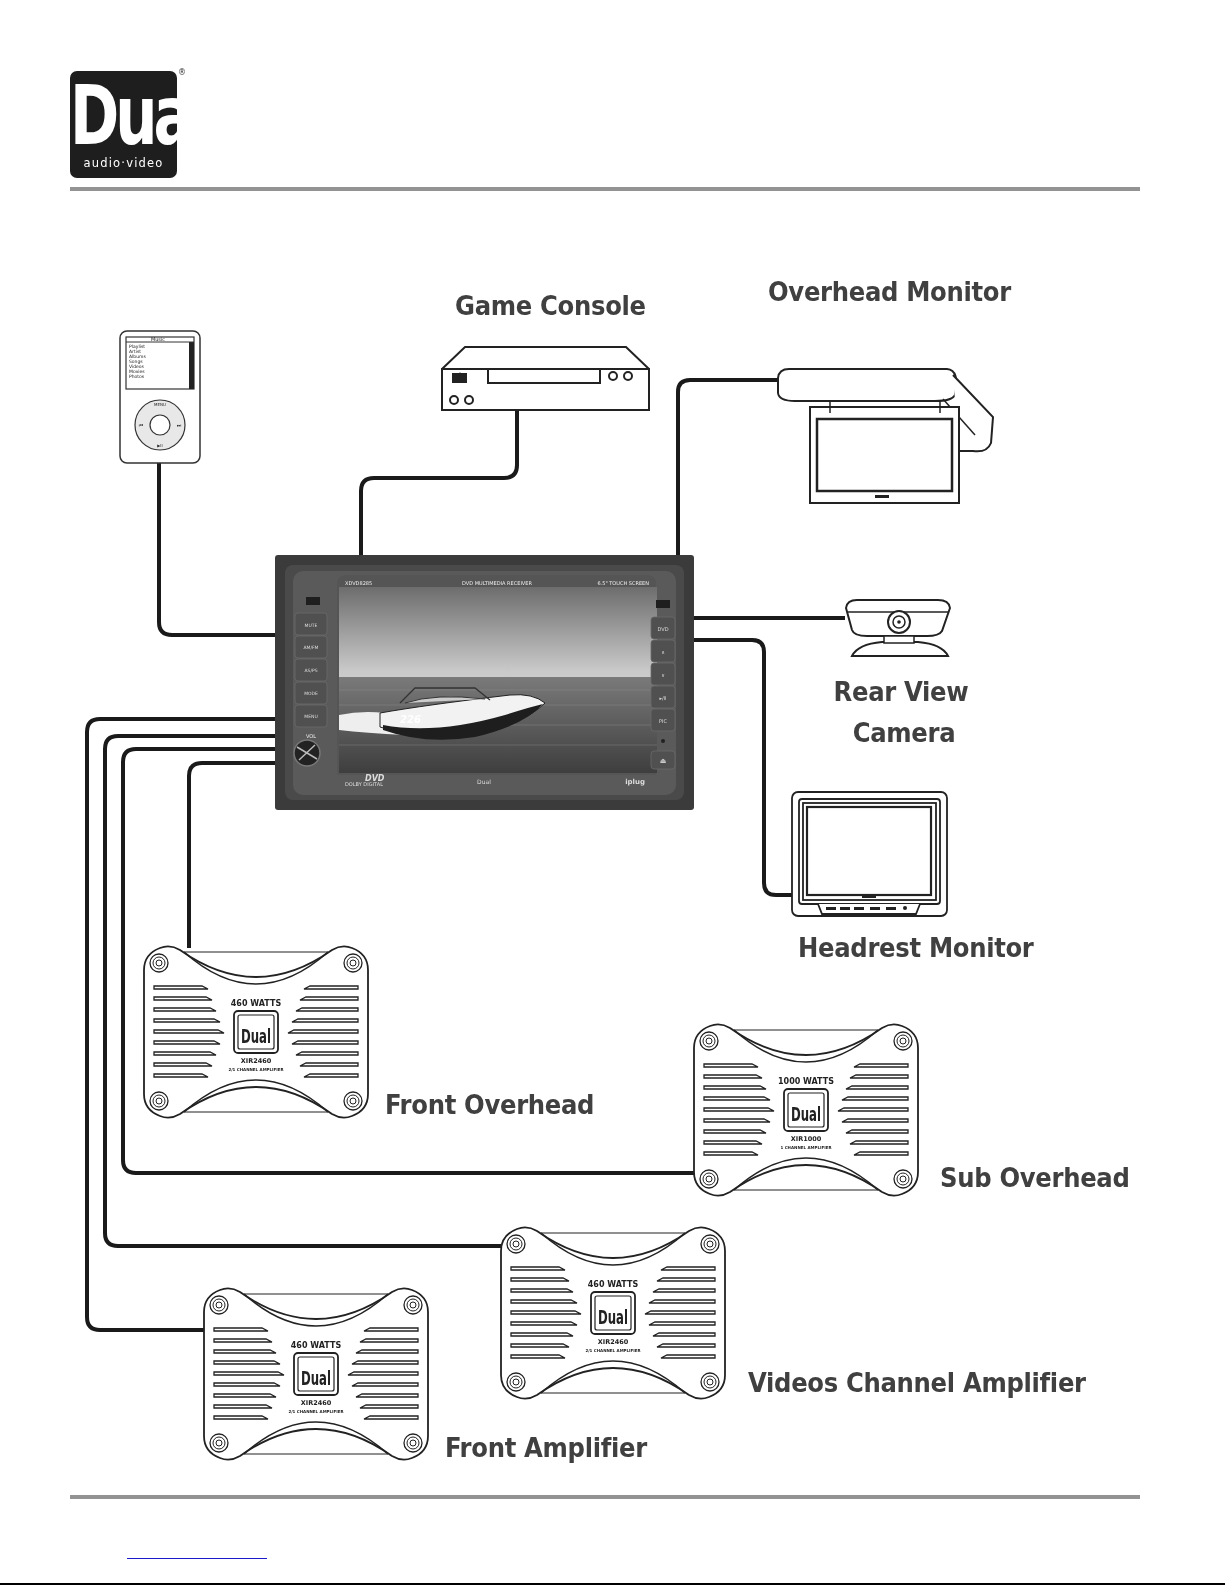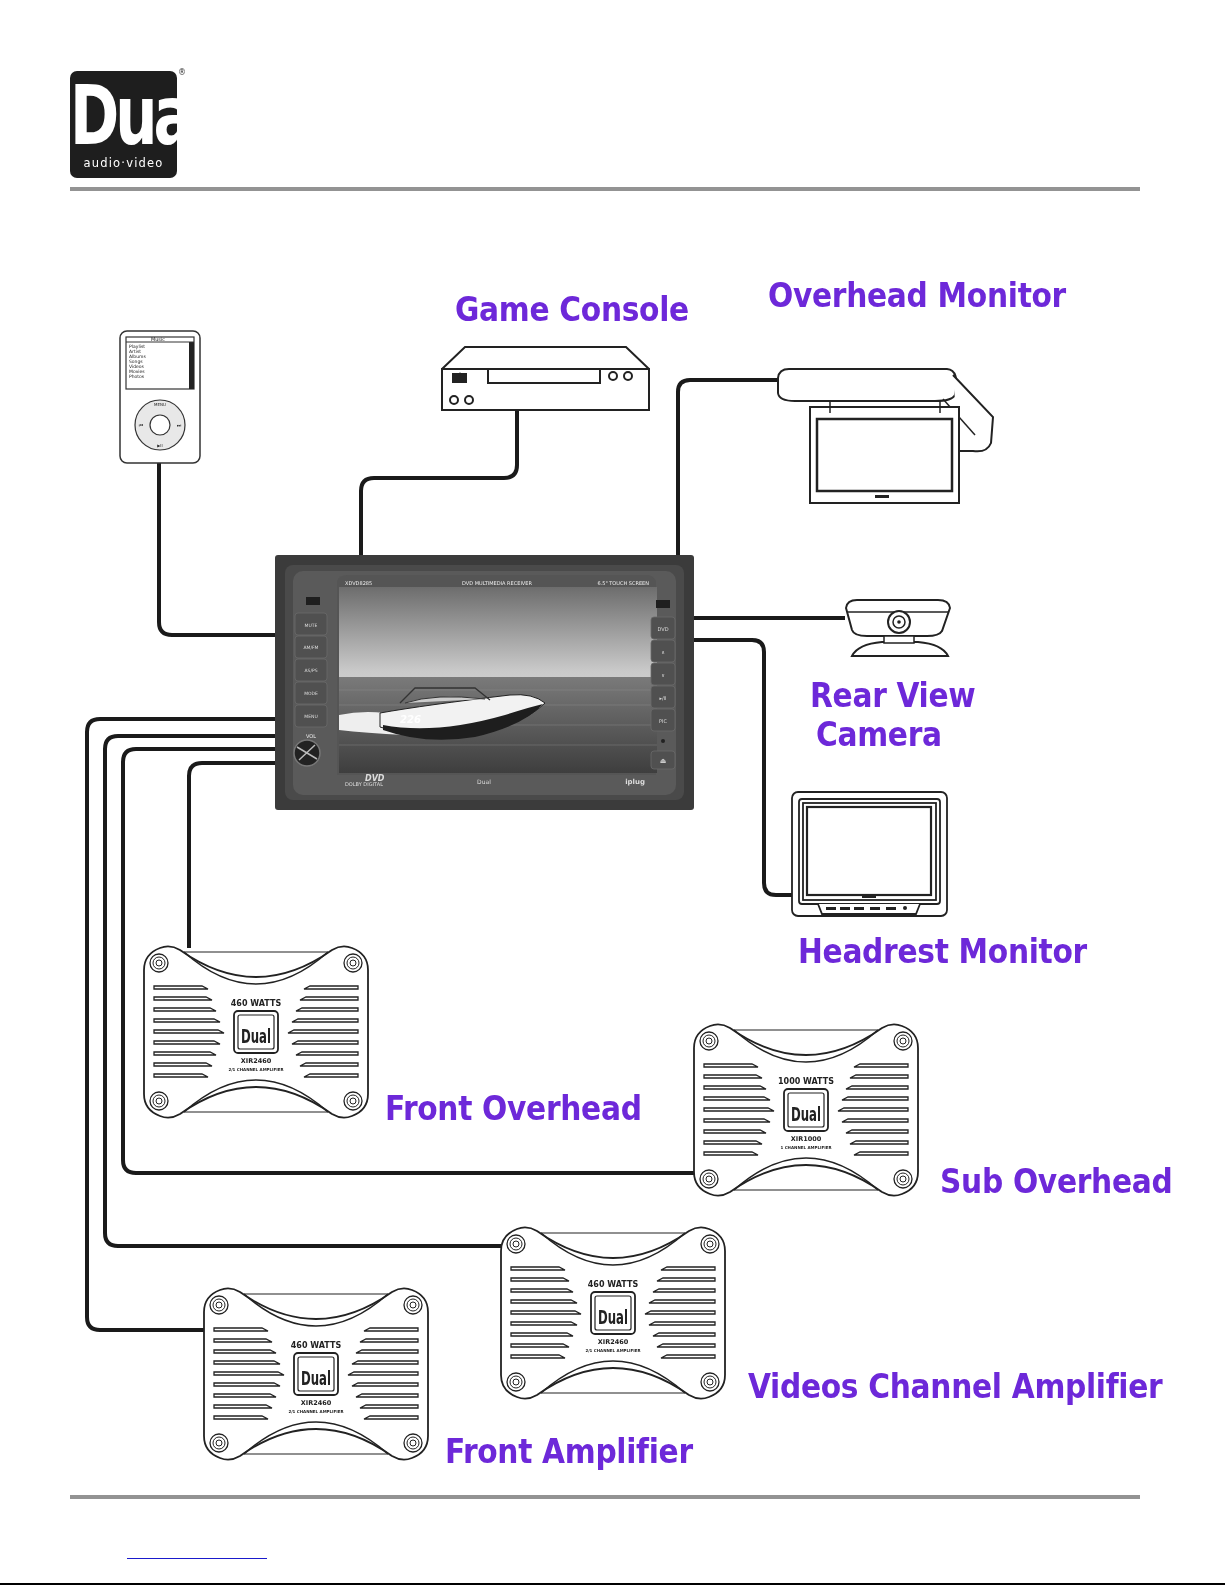--- a/index.html
+++ b/index.html
@@ -9,22 +9,22 @@
   .logo { left: 70px; top: 71px; width: 107px; height: 107px; background: #1e1e1e;
           border-radius: 7px; color: #fff; }
   .logo .brand { position: absolute; left: 0; right: 0; top: 4px; text-align: center;
           font-family: "DejaVu Sans Condensed", "DejaVu Sans", sans-serif; font-weight: bold;
           font-size: 66px; letter-spacing: -4px; transform: scaleY(1.25); transform-origin: top center; line-height: 66px; }
   .logo .tag { position: absolute; left: 0; right: 0; bottom: 8px; text-align: center;
           font-size: 11.5px; letter-spacing: 1.2px; }
   .logo .reg { position: absolute; right: -9px; top: -3px; color: #333; font-size: 8px; }
   .rule { left: 70px; width: 1070px; height: 4px; background: #939393; }
   .label { position: absolute; font-family: "DejaVu Sans Condensed", "DejaVu Sans", sans-serif;
-           font-weight: bold; font-size: 33px; color: #6d28d9; white-space: nowrap; letter-spacing: -0.3px; }
-  .label.center { text-align: left; }
+           font-weight: bold; font-size: 27px; color: #404040; white-space: nowrap; letter-spacing: -0.3px; }
+  .label.center { text-align: center; }
   svg text { font-family: "DejaVu Sans", sans-serif; }
   .hu { left: 275px; top: 555px; width: 419px; height: 255px; }
   .footer-link { left: 127px; top: 1557px; width: 140px; height: 1px; border-bottom: 1px solid #1a1acc; }
   .bottom-edge { left: 0; top: 1583px; width: 1225px; height: 2px; background: #000; }
 </style>
 </head>
 <body>
 
 <div class="abs logo">
   <div class="brand">Dual</div>
@@ -99,21 +99,21 @@
   <path d="M4 10 Q5 2 15 2 H96 Q107 2 108 10 L100 33 Q97 38 85 38 H25 Q12 38 10 32 Z" fill="#fff" stroke="#222" stroke-width="2"></path>
   <line x1="6" y1="14" x2="106" y2="14" stroke="#222" stroke-width="1.5"></line>
   <circle cx="57" cy="24" r="11" fill="#fff" stroke="#222" stroke-width="2"></circle>
   <circle cx="57" cy="24" r="6" fill="#fff" stroke="#222" stroke-width="1.5"></circle>
   <circle cx="57" cy="24" r="1.8" fill="#222"></circle>
   <path d="M10 58 Q16 46 40 44 H76 Q100 46 106 58 Z" fill="#fff" stroke="#222" stroke-width="2"></path>
   <rect x="42" y="38" width="30" height="7" fill="#fff" stroke="#222" stroke-width="1.5"></rect>
 </svg>
 <div class="label center" style="left:810px;top:676px;width:182px">
   <div>Rear View</div>
-  <div style="margin-top:0;padding-left:6px">Camera</div>
+  <div style="margin-top:10px;padding-left:6px">Camera</div>
 </div>
 
 <svg class="abs" style="left:790px;top:790px" width="160" height="130">
   <rect x="2" y="2" width="155" height="124" rx="6" fill="#fff" stroke="#222" stroke-width="1.8"></rect>
   <rect x="9" y="9" width="141" height="105" rx="3" fill="#fff" stroke="#222" stroke-width="1.8"></rect>
   <rect x="13" y="13" width="133" height="97" fill="#fff" stroke="#222" stroke-width="1.8"></rect>
   <rect x="17" y="17" width="124" height="88" fill="#fff" stroke="#222" stroke-width="2.2"></rect>
   <path d="M28 114 L32 124 H126 L130 114" fill="#fff" stroke="#222" stroke-width="1.8"></path>
   <rect x="72" y="104" width="14" height="4" fill="#222"></rect>
   <g fill="#222">

